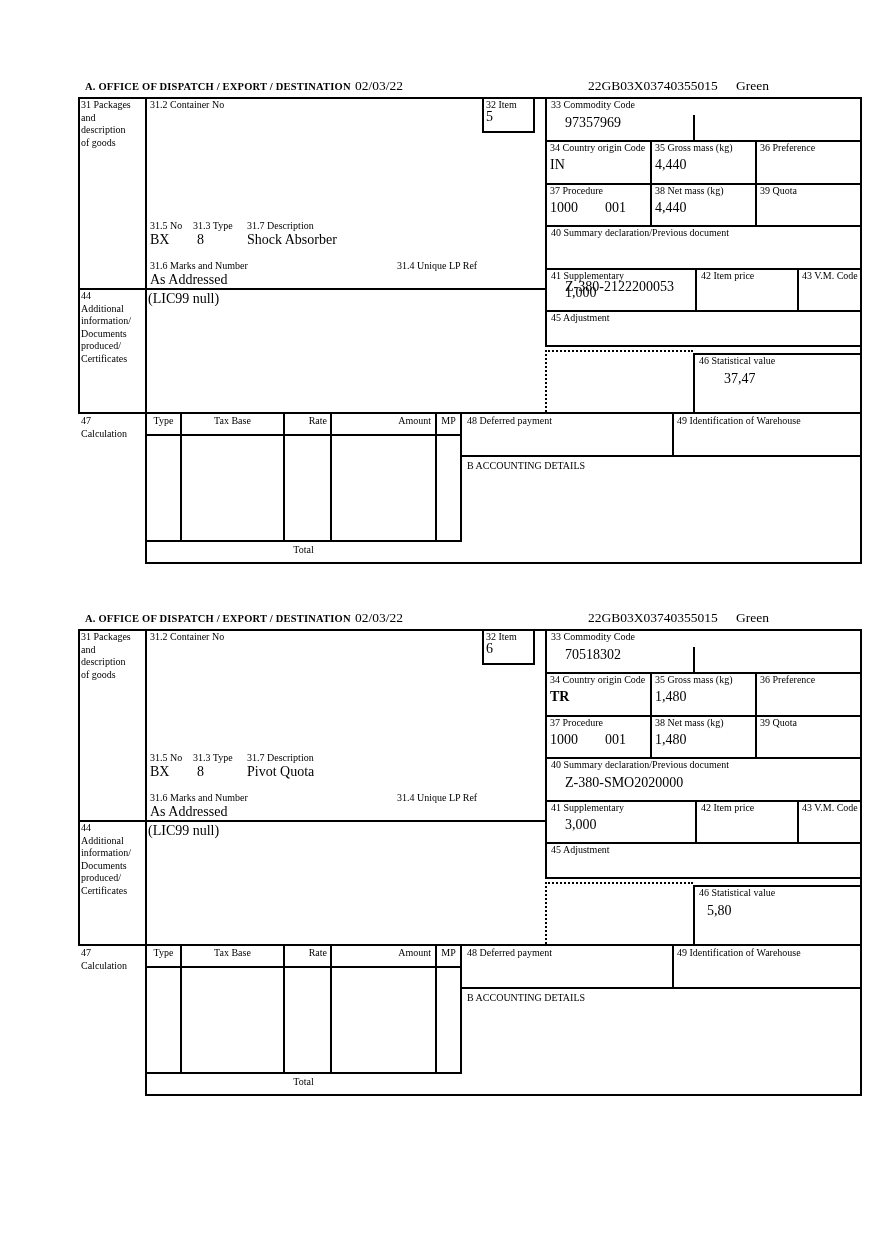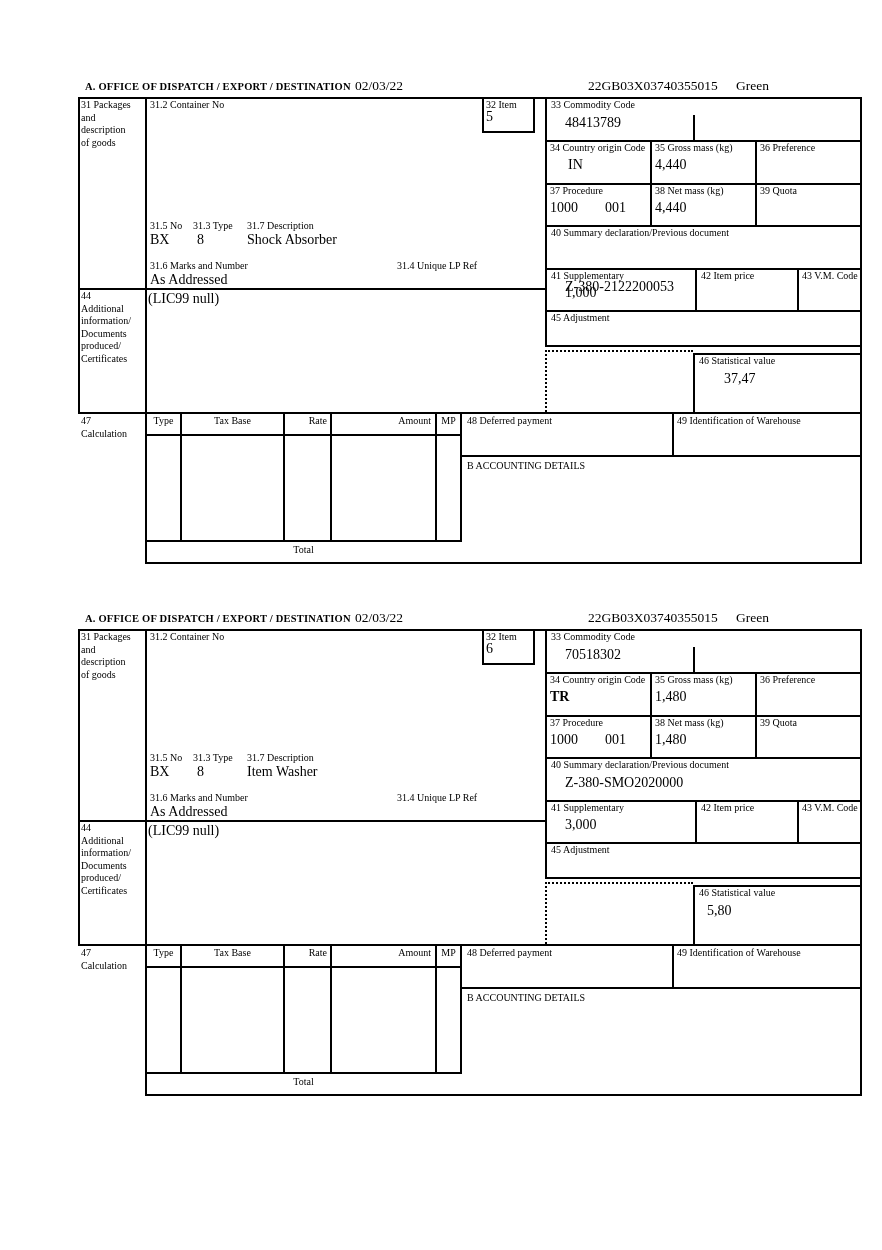--- a/index.html
+++ b/index.html
@@ -45,28 +45,28 @@
 of goods</div>
     <div class="lbl" style="left:150px;top:21px;">31.2 Container No</div>
 
     <div class="vline" style="left:482px;top:19px;height:36px;"></div>
     <div class="vline" style="left:533px;top:19px;height:36px;"></div>
     <div class="hline" style="left:482px;top:53px;width:53px;"></div>
     <div class="lbl" style="left:486px;top:21px;">32 Item</div>
     <div class="val" style="left:486px;top:31px;">5</div>
 
     <div class="lbl" style="left:551px;top:21px;">33 Commodity Code</div>
-    <div class="val" style="left:565px;top:37px;">48413789</div>
+    <div class="val" style="left:565px;top:37px;">97357969</div>
     <div class="vline" style="left:693px;top:37px;height:25px;"></div>
     <div class="hline" style="left:545px;top:62px;width:317px;"></div>
 
     <div class="vline" style="left:650px;top:62px;height:85px;"></div>
     <div class="vline" style="left:755px;top:62px;height:85px;"></div>
     <div class="lbl" style="left:550px;top:64px;">34 Country origin Code</div>
-    <div class="val" style="left:568px;top:79px;text-align:center;">IN</div>
+    <div class="val" style="left:550px;top:79px;text-align:center;">IN</div>
     <div class="lbl" style="left:655px;top:64px;">35 Gross mass (kg)</div>
     <div class="val" style="left:655px;top:79px;">4,440</div>
     <div class="lbl" style="left:760px;top:64px;">36 Preference</div>
     <div class="hline" style="left:545px;top:105px;width:317px;"></div>
 
     <div class="lbl" style="left:550px;top:107px;">37 Procedure</div>
     <div class="val" style="left:550px;top:122px;">1000</div>
     <div class="val" style="left:605px;top:122px;">001</div>
     <div class="lbl" style="left:655px;top:107px;">38 Net mass (kg)</div>
     <div class="val" style="left:655px;top:122px;">4,440</div>
@@ -187,21 +187,21 @@
     <div class="lbl" style="left:655px;top:107px;">38 Net mass (kg)</div>
     <div class="val" style="left:655px;top:122px;">1,480</div>
     <div class="lbl" style="left:760px;top:107px;">39 Quota</div>
     <div class="hline" style="left:545px;top:147px;width:317px;"></div>
 
     <div class="lbl" style="left:150px;top:142px;">31.5 No</div>
     <div class="lbl" style="left:193px;top:142px;">31.3 Type</div>
     <div class="lbl" style="left:247px;top:142px;">31.7 Description</div>
     <div class="val" style="left:150px;top:154px;">BX</div>
     <div class="val" style="left:197px;top:154px;">8</div>
-    <div class="val" style="left:247px;top:154px;">Item Washer</div>
+    <div class="val" style="left:247px;top:154px;">Pivot Quota</div>
 
     <div class="lbl" style="left:150px;top:182px;">31.6 Marks and Number</div>
     <div class="lbl" style="left:397px;top:182px;">31.4 Unique LP Ref</div>
     <div class="val" style="left:150px;top:194px;">As Addressed</div>
     <div class="hline" style="left:78px;top:210px;width:469px;"></div>
 
     <div class="lbl" style="left:551px;top:149px;">40 Summary declaration/Previous document</div>
     <div class="val" style="left:565px;top:165px;">Z-380-SMO2020000</div>
     <div class="hline" style="left:545px;top:190px;width:317px;"></div>
 

